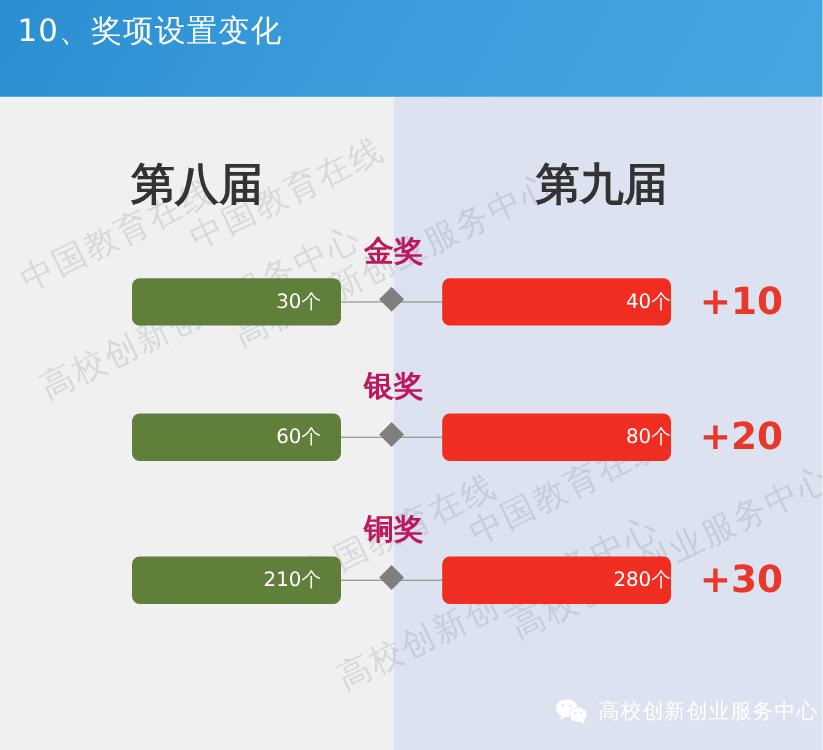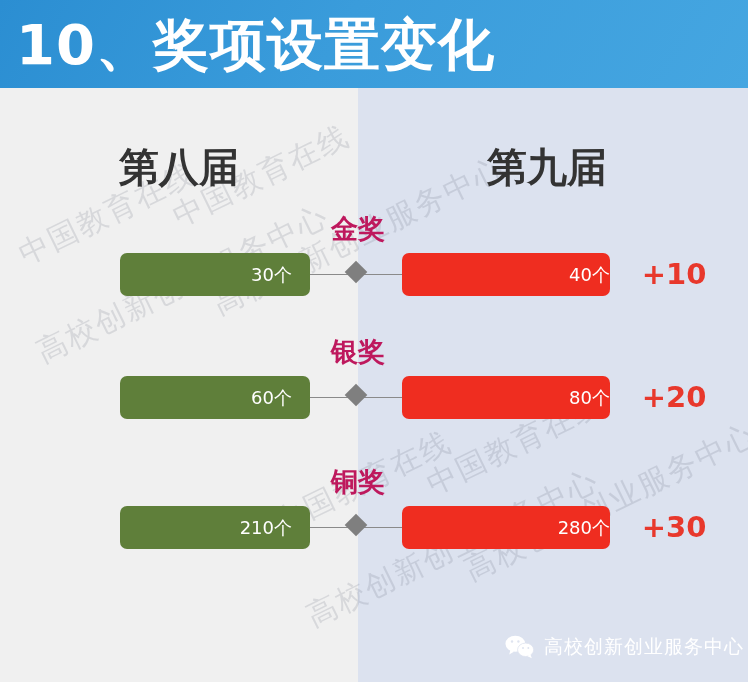--- a/index.html
+++ b/index.html
@@ -27,22 +27,22 @@
     top: 0;
     width: 748px;
     height: 88px;
     background: linear-gradient(120deg, #2b8ed2 0%, #3a9cdb 45%, #45a6e1 100%);
     z-index: 6;
   }
   .header-title {
     position: absolute;
     left: 16px;
     top: 11px;
-    font-size: 56px;
-    font-weight: bold;
+    font-size: 28px;
+    font-weight: normal;
     color: #ffffff;
     letter-spacing: 1px;
     white-space: nowrap;
     line-height: 1.2;
   }
 
   
   .board {
     position: absolute;
     left: 0;
@@ -185,21 +185,21 @@
     background: #7f7f7f;
     transform: rotate(45deg);
   }
 
   .delta {
     position: absolute;
     left: 626px;
     top: 42px;
     width: 96px;
     text-align: center;
-    font-size: 29px;
+    font-size: 34px;
     font-weight: bold;
     color: #e8382c;
     line-height: 35px;
   }
 
   
   .brand {
     position: absolute;
     left: 505px;
     top: 629px;

